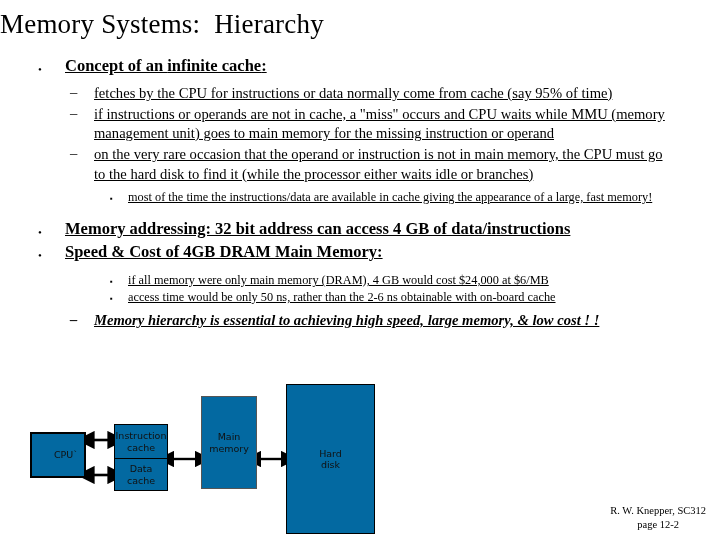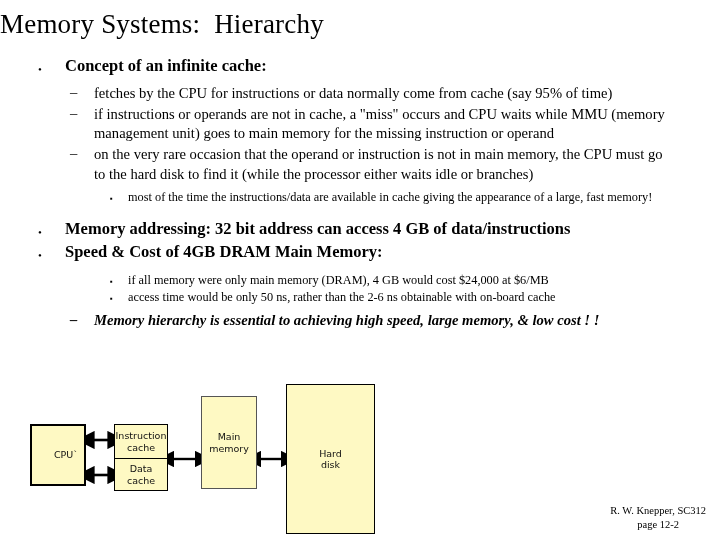--- a/index.html
+++ b/index.html
@@ -50,20 +50,21 @@
     box-sizing: border-box;
   }
   .bullet-mark {
     position: absolute;
     display: inline-block;
     text-align: left;
     line-height: 1;
   }
   .btext {
     display: block;
+    text-decoration: underline;
   }
 
   
   .lvl1 {
     padding-left: 65px;
     padding-right: 12px;
     font-size: 16.5px;
     font-weight: bold;
     line-height: 1.25;
     margin-bottom: 3px;
@@ -120,21 +121,21 @@
   .diagram {
     position: absolute;
     left: 0;
     top: 352px;
     width: 430px;
     height: 188px;
   }
   .dbox {
     position: absolute;
     border: 2px solid #000000;
-    background: #fef9c3;
+    background: #0369a1;
     box-sizing: border-box;
     font-family: "DejaVu Sans", "Liberation Sans", sans-serif;
     font-size: 9.5px;
     color: #111111;
     display: flex;
     align-items: center;
     justify-content: center;
     text-align: center;
     line-height: 1.18;
   }
@@ -249,21 +250,21 @@
 
       <line x1="92" y1="88" x2="110" y2="88" stroke="#000" stroke-width="2.6" marker-start="url(#ahL)" marker-end="url(#ahR)"></line>
 
       <line x1="92" y1="123" x2="110" y2="123" stroke="#000" stroke-width="2.6" marker-start="url(#ahL)" marker-end="url(#ahR)"></line>
 
       <line x1="172" y1="107" x2="197" y2="107" stroke="#000" stroke-width="2.4" marker-start="url(#ahL)" marker-end="url(#ahR)"></line>
 
       <line x1="259" y1="107" x2="283" y2="107" stroke="#000" stroke-width="2.4" marker-start="url(#ahL)" marker-end="url(#ahR)"></line>
     </svg>
 
-    <div class="dbox" style="left:30px; top:72px; width:56px; height:62px;padding-left:16px;">
+    <div class="dbox" style="left:30px; top:80px; width:56px; height:46px;padding-left:16px;">
       <span class="dlabel">CPU`</span>
     </div>
 
     <div class="dbox thin" style="left:114px; top:72px; width:54px; height:35px;">
       <span class="dlabel">Instruction
 cache</span>
     </div>
 
     <div class="dbox thin" style="left:114px; top:106px; width:54px; height:33px;">
       <span class="dlabel">Data

